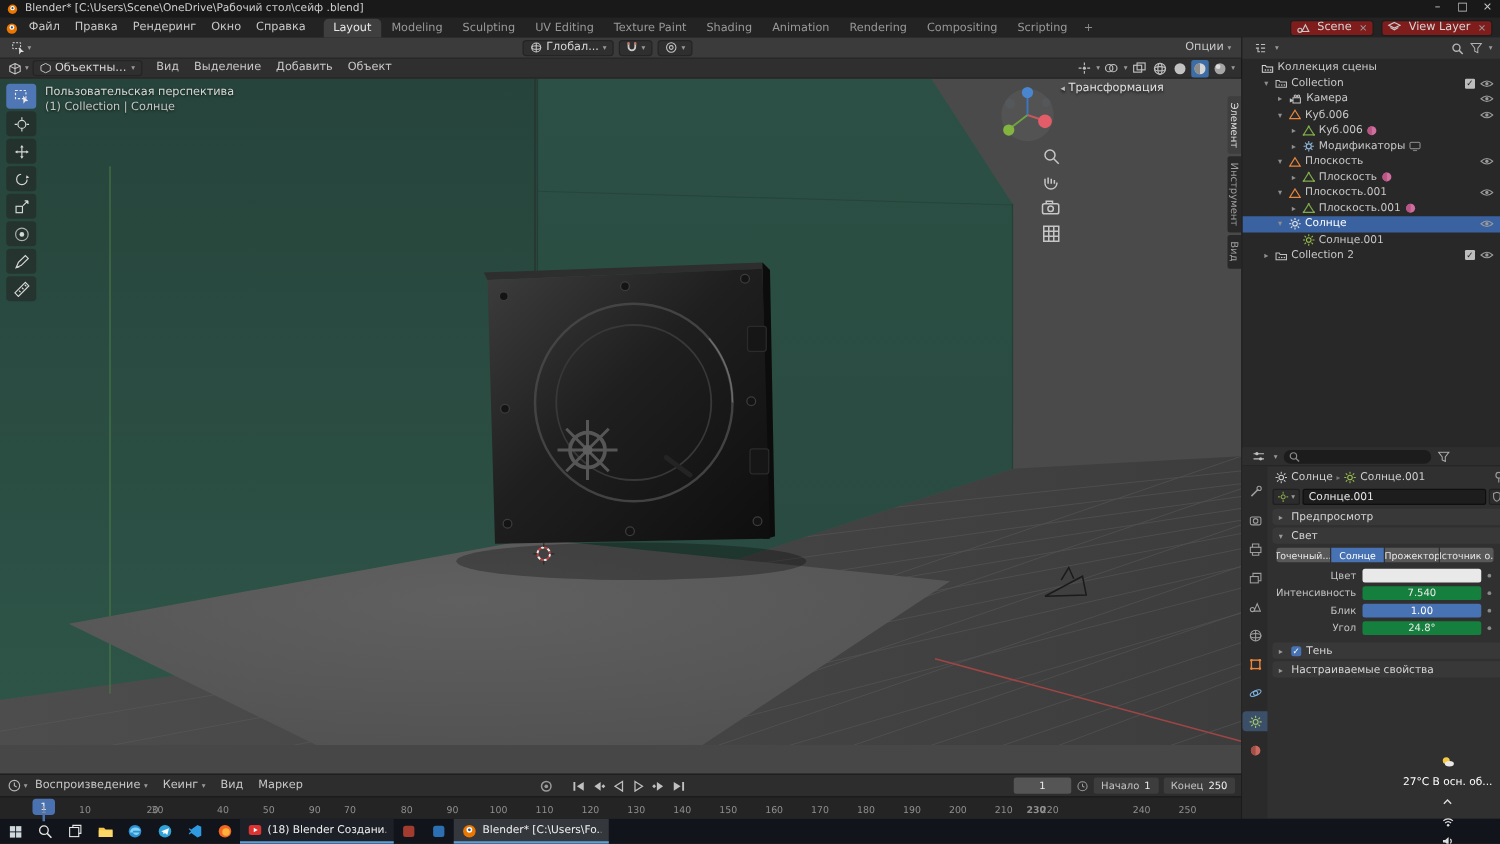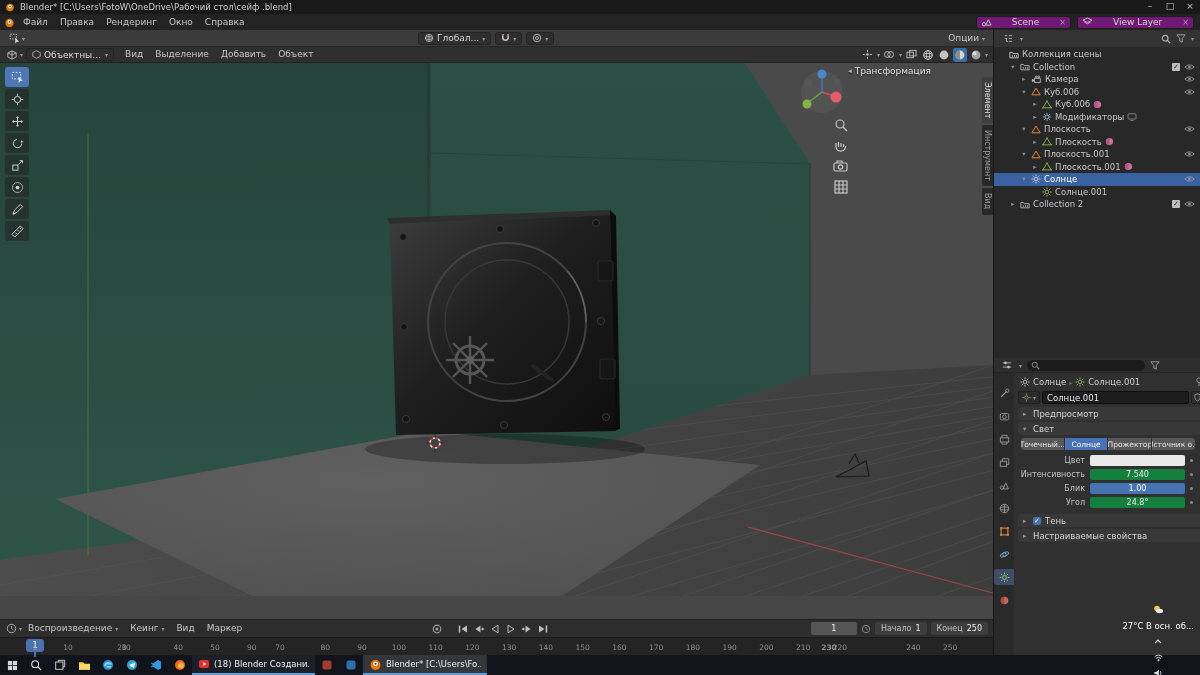--- a/index.html
+++ b/index.html
@@ -17,21 +17,21 @@
 
   
   .topbar { height:16px; background:#232323; display:flex; align-items:flex-end; padding-left:4px; }
   .topbar .logo { align-self:center; margin-right:2px; }
   .menu-item { padding:0 6px; color:#c8c8c8; line-height:15px; white-space:nowrap; }
   #workspaces { display:flex; margin-left:8px; }
   .ws-tab { padding:2px 8px 1px; color:#989898; border-radius:4px 4px 0 0; line-height:12px; white-space:nowrap; }
   .ws-tab.active { background:#3f3f3f; color:#e8e8e8; }
   .ws-tab.plus { color:#8a8a8a; padding:2px 5px 1px; }
   .topbar-right { margin-left:auto; align-self:center; display:flex; gap:6px; margin-right:6px; }
-  .widget { display:flex; align-items:center; gap:20px; background:#701a75; border:1px solid #1d1d1d; border-radius:3px; height:13px; padding:0 4px; color:#d5d5d5; white-space:nowrap; }
+  .widget { display:flex; align-items:center; gap:6px; background:#7f1d1d; border:1px solid #1d1d1d; border-radius:3px; height:13px; padding:0 4px; color:#d5d5d5; white-space:nowrap; }
   .widget .x { color:#9a9a9a; font-size:8px; }
 
   
   .main { flex:1; display:flex; min-height:0; }
   .left-col { width:993px; display:flex; flex-direction:column; }
   .right-col { width:207px; background:#2b2b2b; border-left:1px solid #161616; display:flex; flex-direction:column; }
 
   
   .tool-settings { height:17px; background:#3b3b3b; border-bottom:1px solid #262626; display:flex; align-items:center; position:relative; padding-left:7px; }
   .dd { background:#2f2f2f; border:1px solid #242424; border-radius:3px; height:13px; display:flex; align-items:center; gap:3px; padding:0 5px; color:#d5d5d5; white-space:nowrap; }
@@ -140,21 +140,21 @@
 <div class="app">
 
   <div class="titlebar">
     <span>
         <svg width="10" height="10" viewBox="0 0 12 12">
           <circle cx="6" cy="6.5" r="4.5" fill="#eb7700"></circle>
           <circle cx="6" cy="5.4" r="2.1" fill="#fff"></circle>
           <circle cx="6" cy="5.4" r="1" fill="#265787"></circle>
         </svg>
       </span>
-    <span class="tb-title">Blender* [C:\Users\FotoW\OneDrive\Рабочий стол\сейф .blend]</span>
+    <span class="tb-title">Blender* [C:\Users\Scene\OneDrive\Рабочий стол\сейф .blend]</span>
     <span class="win-controls">
       <span>–</span>
       <span>□</span>
       <span>×</span>
     </span>
   </div>
 
   <div class="topbar">
     <span class="logo">
         <svg width="11" height="11" viewBox="0 0 12 12">
@@ -163,20 +163,33 @@
           <circle cx="6" cy="5.4" r="1" fill="#265787"></circle>
         </svg>
       </span>
     <nav id="topbar-menus" style="display:flex">
         <span class="menu-item">Файл</span>
         <span class="menu-item">Правка</span>
         <span class="menu-item">Рендеринг</span>
         <span class="menu-item">Окно</span>
         <span class="menu-item">Справка</span>
       </nav>
+    <div id="workspaces">
+        <span class="ws-tab active">Layout</span>
+        <span class="ws-tab">Modeling</span>
+        <span class="ws-tab">Sculpting</span>
+        <span class="ws-tab">UV Editing</span>
+        <span class="ws-tab">Texture Paint</span>
+        <span class="ws-tab">Shading</span>
+        <span class="ws-tab">Animation</span>
+        <span class="ws-tab">Rendering</span>
+        <span class="ws-tab">Compositing</span>
+        <span class="ws-tab">Scripting</span>
+        <span class="ws-tab plus">+</span>
+      </div>
     <div class="topbar-right">
       <span class="widget">
         <span>
             <svg width="11" height="10" viewBox="0 0 12 11">
               <path d="M5 9 L8 3 L11 9 Z" fill="none" stroke="#c8c8c8"></path>
               <circle cx="3.2" cy="8" r="1.8" fill="none" stroke="#c8c8c8"></circle>
             </svg>
           </span>
         <span>Scene</span>
         <span class="x">×</span>
@@ -488,20 +501,24 @@
               </svg>
             </div>
             <div class="tool-btn">
               <svg width="13" height="13" viewBox="0 0 14 14">
                 <path d="M1 10 L10 1 L13 4 L4 13 Z" fill="none" stroke="#d8d8d8"></path>
                 <path d="M4.5 8 l1.4 1.4 M7 5.5 l1.4 1.4 M9.5 3 l1.4 1.4" stroke="#d8d8d8"></path>
               </svg>
             </div>
           </div>
 
+        <div class="vp-text">
+          <div>Пользовательская перспектива</div>
+          <div class="sub">(1) Collection | Солнце</div>
+        </div>
 
         <div class="n-label">
           <span class="arr">◂</span>
           <span>Трансформация</span>
         </div>
 
         <div id="side-tabs">
             <div class="side-tab active">Элемент</div>
             <div class="side-tab">Инструмент</div>
             <div class="side-tab">Вид</div>

